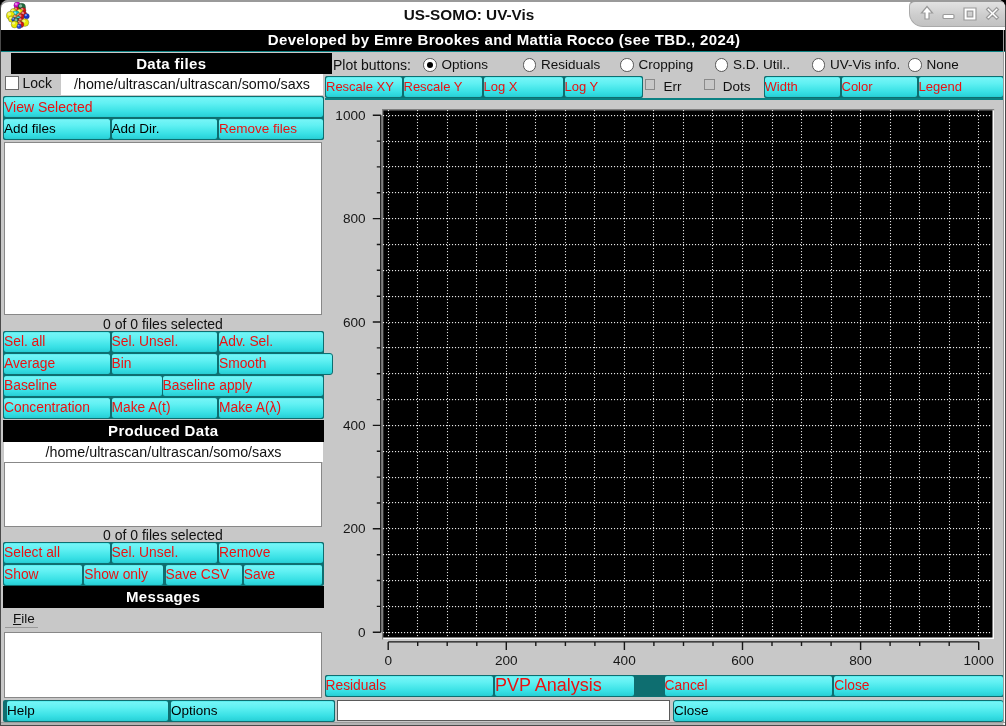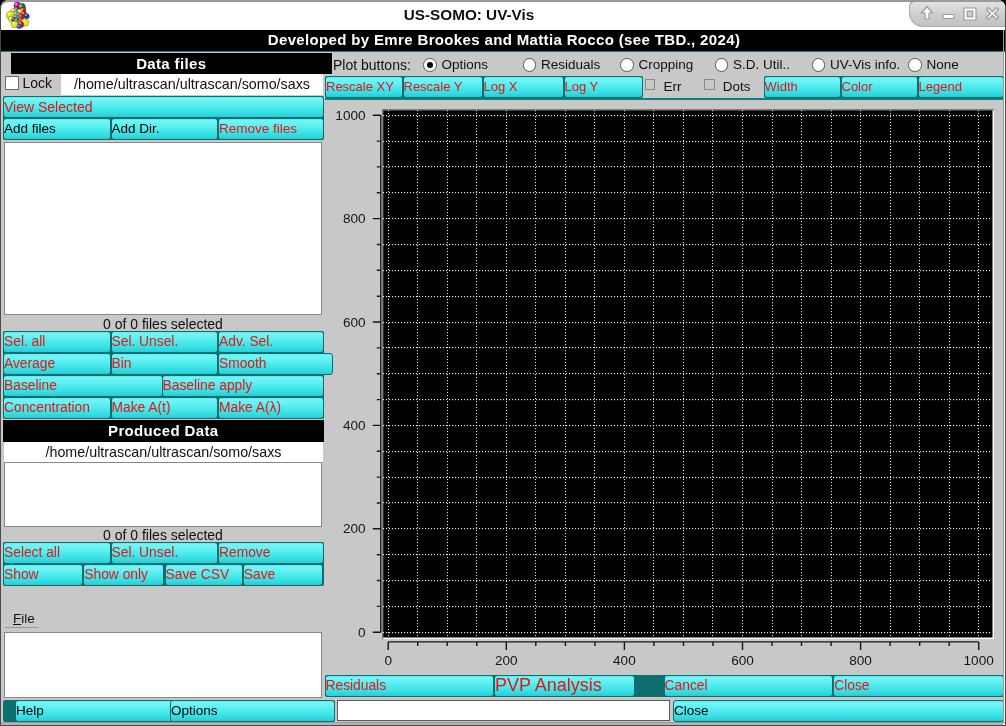--- a/index.html
+++ b/index.html
@@ -126,25 +126,26 @@
 <div class="list" style="left:3px;top:462px;width:318px;height:64.5px"></div>
 <div class="t" style="left:2px;top:527px;width:320px;text-align:center;font-size:14px">0 of 0 files selected</div>
 <div class="bk" style="left:2px;top:542px;width:320.5px;height:44px"></div>
 <div class="btn red" style="left:2px;top:542px;width:107.5px;height:22px;line-height:19.5px;font-size:13.8px">Select all</div>
 <div class="btn red" style="left:109.5px;top:542px;width:107.5px;height:22px;line-height:19.5px;font-size:13.8px">Sel. Unsel.</div>
 <div class="btn red" style="left:217px;top:542px;width:105.5px;height:22px;line-height:19.5px;font-size:13.8px">Remove</div>
 <div class="btn red" style="left:2px;top:564px;width:80.3px;height:22px;line-height:19.5px;font-size:13.8px">Show</div>
 <div class="btn red" style="left:82.3px;top:564px;width:81.2px;height:22px;line-height:19.5px;font-size:13.8px">Show only</div>
 <div class="btn red" style="left:163.5px;top:564px;width:78.3px;height:22px;line-height:19.5px;font-size:13.8px">Save CSV</div>
 <div class="btn red" style="left:241.8px;top:564px;width:80.7px;height:22px;line-height:19.5px;font-size:13.8px">Save</div>
+<div class="hdr" style="left:2px;top:586px;width:320.5px;height:21.5px;line-height:21.5px">Messages</div>
 <div class="t" style="left:12px;top:610.5px;font-size:13.5px"><span style="text-decoration:underline">F</span>ile</div>
 <div style="position:absolute;left:4px;top:626.5px;width:33px;height:1px;background:#9a9a9a"></div>
 <div class="list" style="left:3px;top:631.5px;width:318px;height:66.5px"></div>
 <div class="bk" style="left:2px;top:700px;width:331.5px;height:22px"></div>
-<div class="btn" style="left:14px;top:700px;width:163px;height:22px;line-height:19.5px;font-size:13.5px">Help</div>
+<div class="btn" style="left:5px;top:700px;width:163px;height:22px;line-height:19.5px;font-size:13.5px">Help</div>
 <div class="btn" style="left:169px;top:700px;width:164.5px;height:22px;line-height:19.5px;font-size:13.5px">Options</div>
 <div class="t" style="left:332px;top:57px">Plot buttons:</div>
 <span class="radio" style="left:422.25px;top:58.0px">
       <span class="rdot"></span>
     </span>
 <div class="t" style="left:440.5px;top:57px;font-size:13.5px">Options</div>
 <span class="radio" style="left:521.75px;top:58.0px"></span>
 <div class="t" style="left:540.0px;top:57px;font-size:13.5px">Residuals</div>
 <span class="radio" style="left:619.25px;top:58.0px"></span>
 <div class="t" style="left:637.5px;top:57px;font-size:13.5px">Cropping</div>

